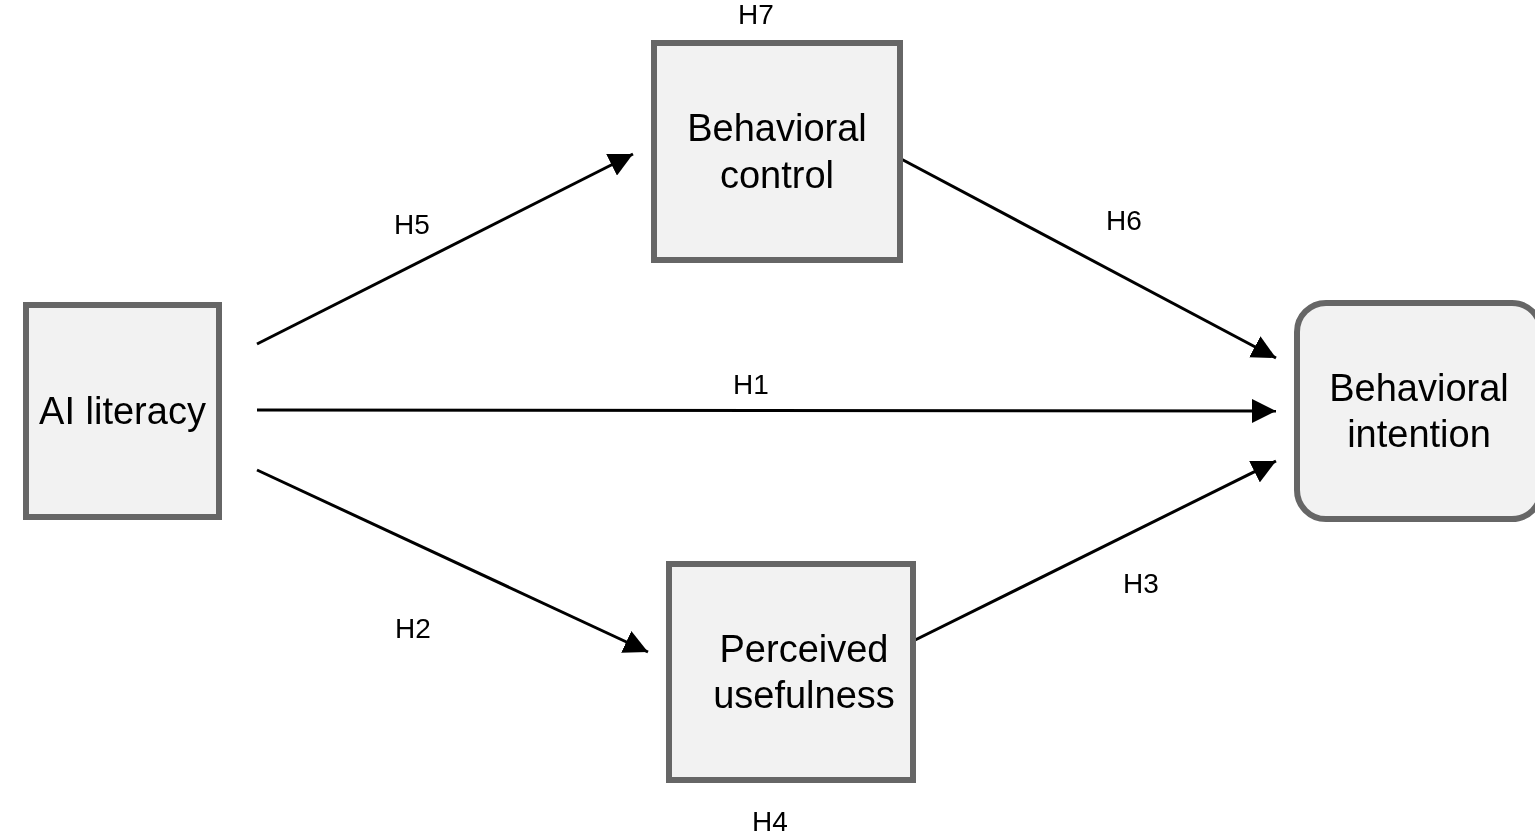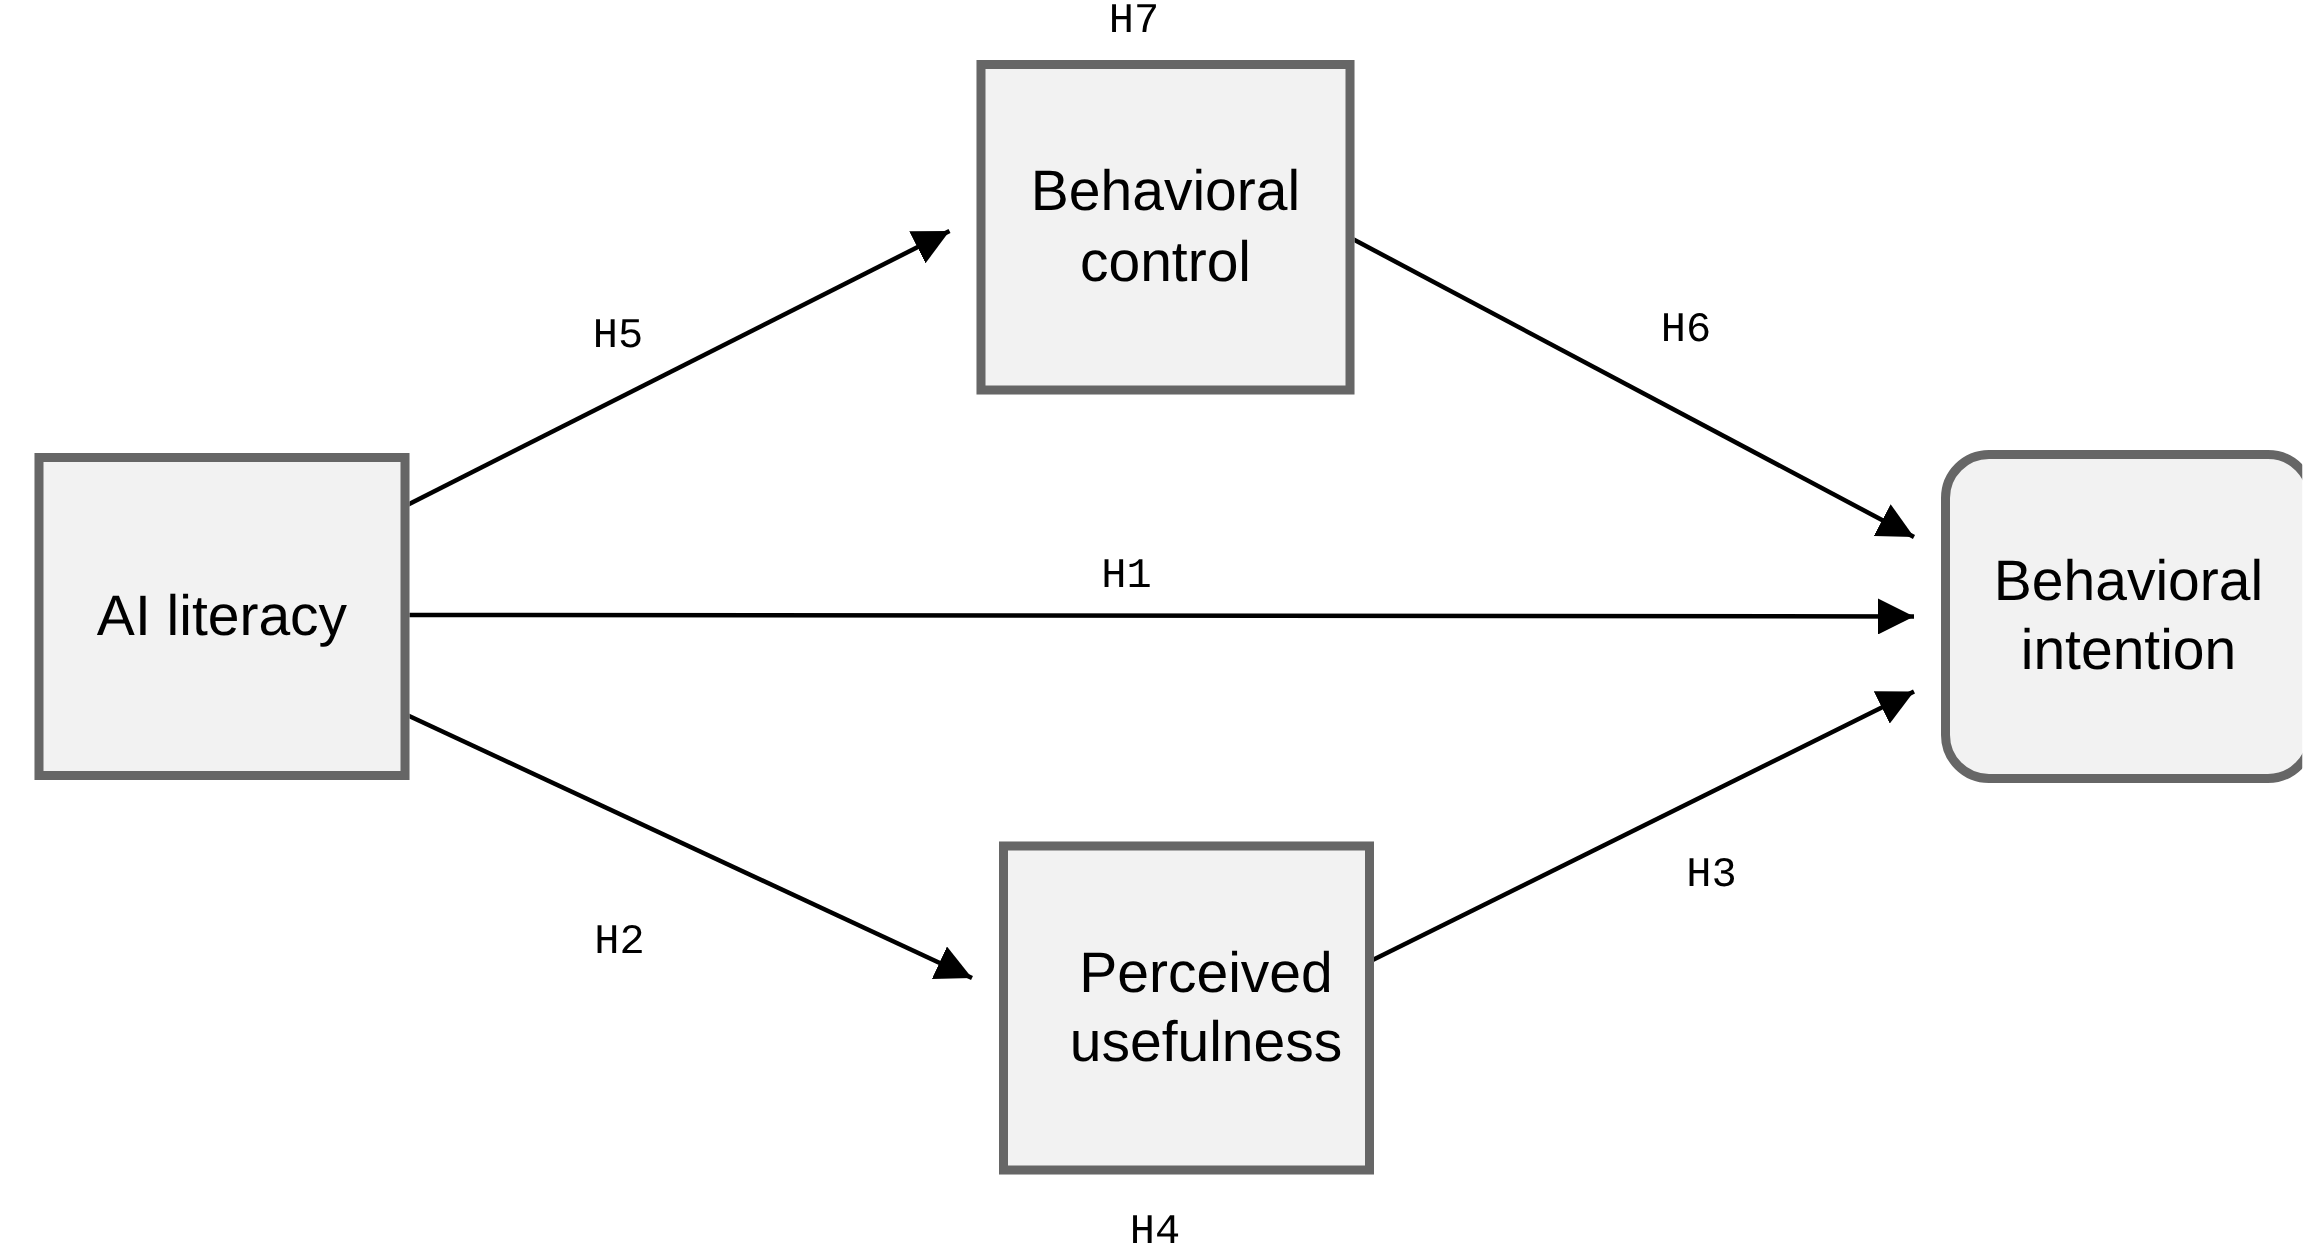--- a/index.html
+++ b/index.html
@@ -34,31 +34,30 @@
     display: flex;
     align-items: center;
     justify-content: center;
     text-align: center;
     font-size: 38px;
     line-height: 1.22;
     color: #000000;
     padding: 6px;
     margin-left: 16px;
   }
-  .node-ai-literacy        { left: 7px;    top: 302px; width: 250px; height: 218px; }
+  .node-ai-literacy        { left: 7px;    top: 302px; width: 199px; height: 218px; }
   .node-behavioral-control { left: 635px;  top: 40px;  width: 252px; height: 223px; }
   .node-perceived-usefulness { left: 650px; top: 561px; width: 250px; height: 222px; padding-left: 32px; }
   .node-behavioral-intention { left: 1278px; top: 300px; width: 250px; height: 222px; border-radius: 32px; }
   .edge-label {
     position: absolute;
     transform: translate(-50%, -50%);
     font-size: 28px;
     color: #000000;
     white-space: nowrap;
-    font-family: Liberation Mono, monospace;
   }
   .label-h7 { left: 756px;  top: 15px;  }
   .label-h5 { left: 412px;  top: 225px; }
   .label-h6 { left: 1112px; top: 221px; margin-left: 12px; }
   .label-h1 { left: 751px;  top: 385px; }
   .label-h2 { left: 413px;  top: 618px; margin-top: 11px; }
   .label-h3 { left: 1141px; top: 584px; }
   .label-h4 { left: 770px;  top: 822px; }
 </style>
 </head>

